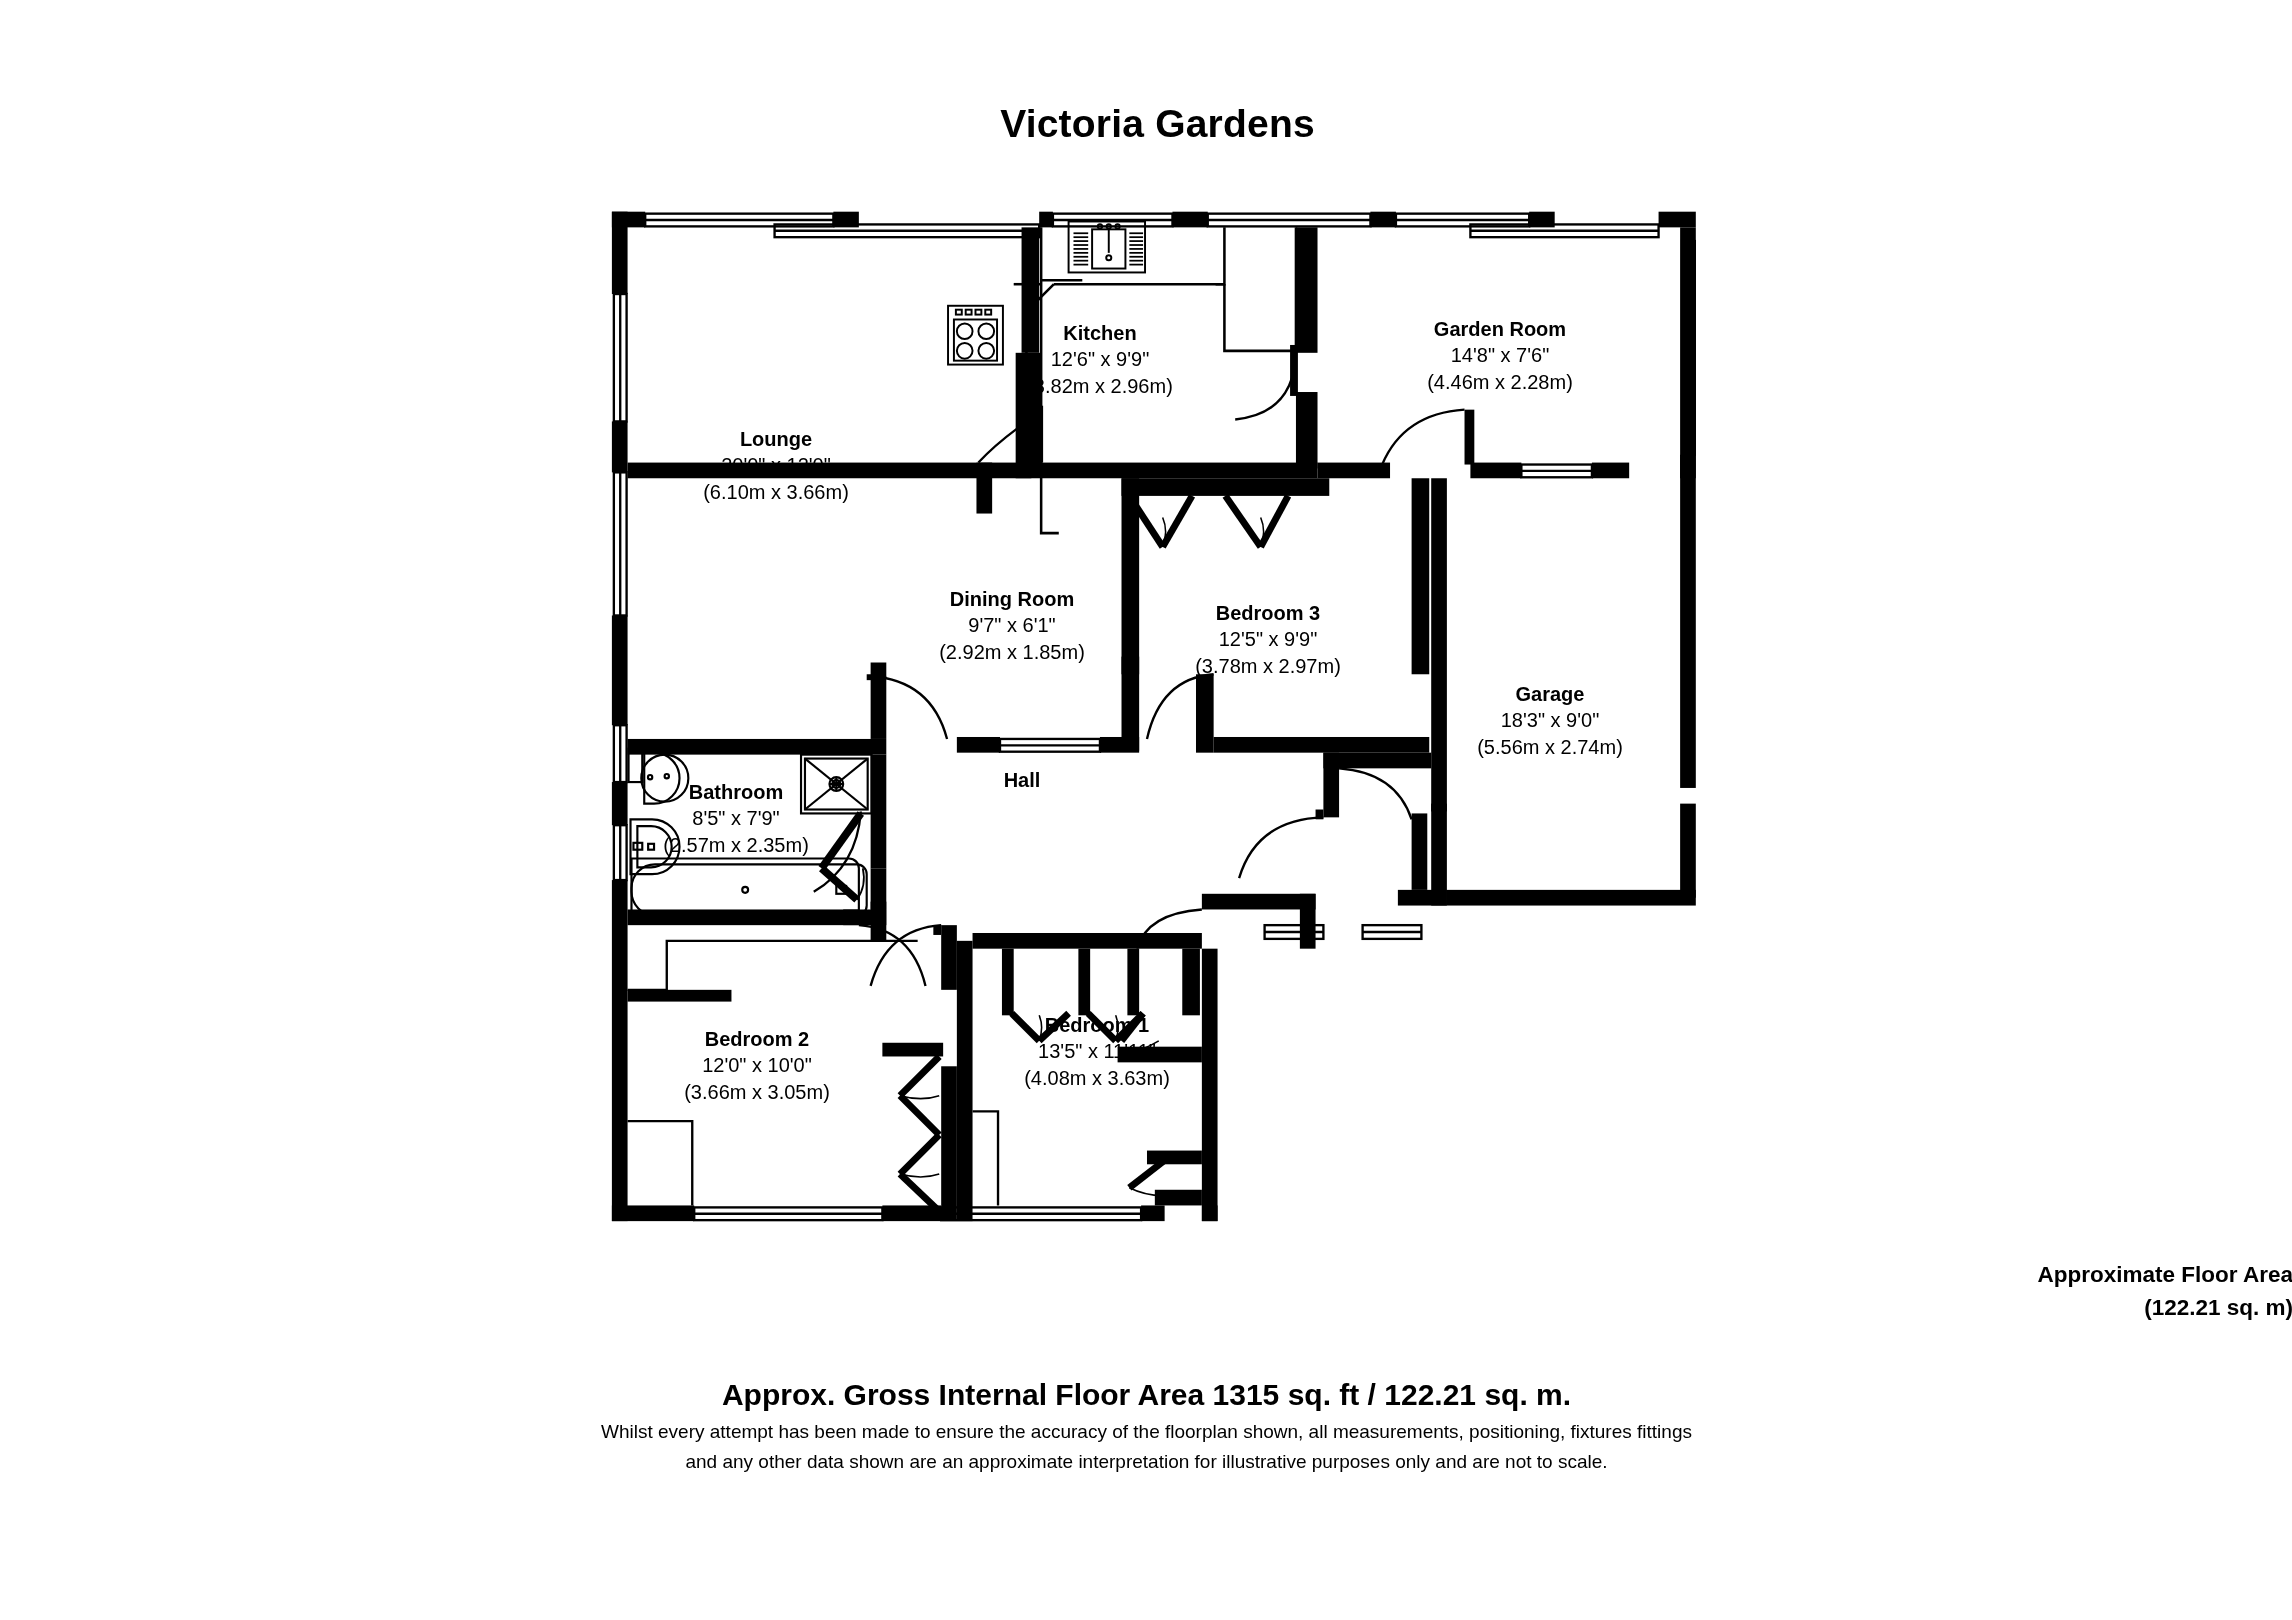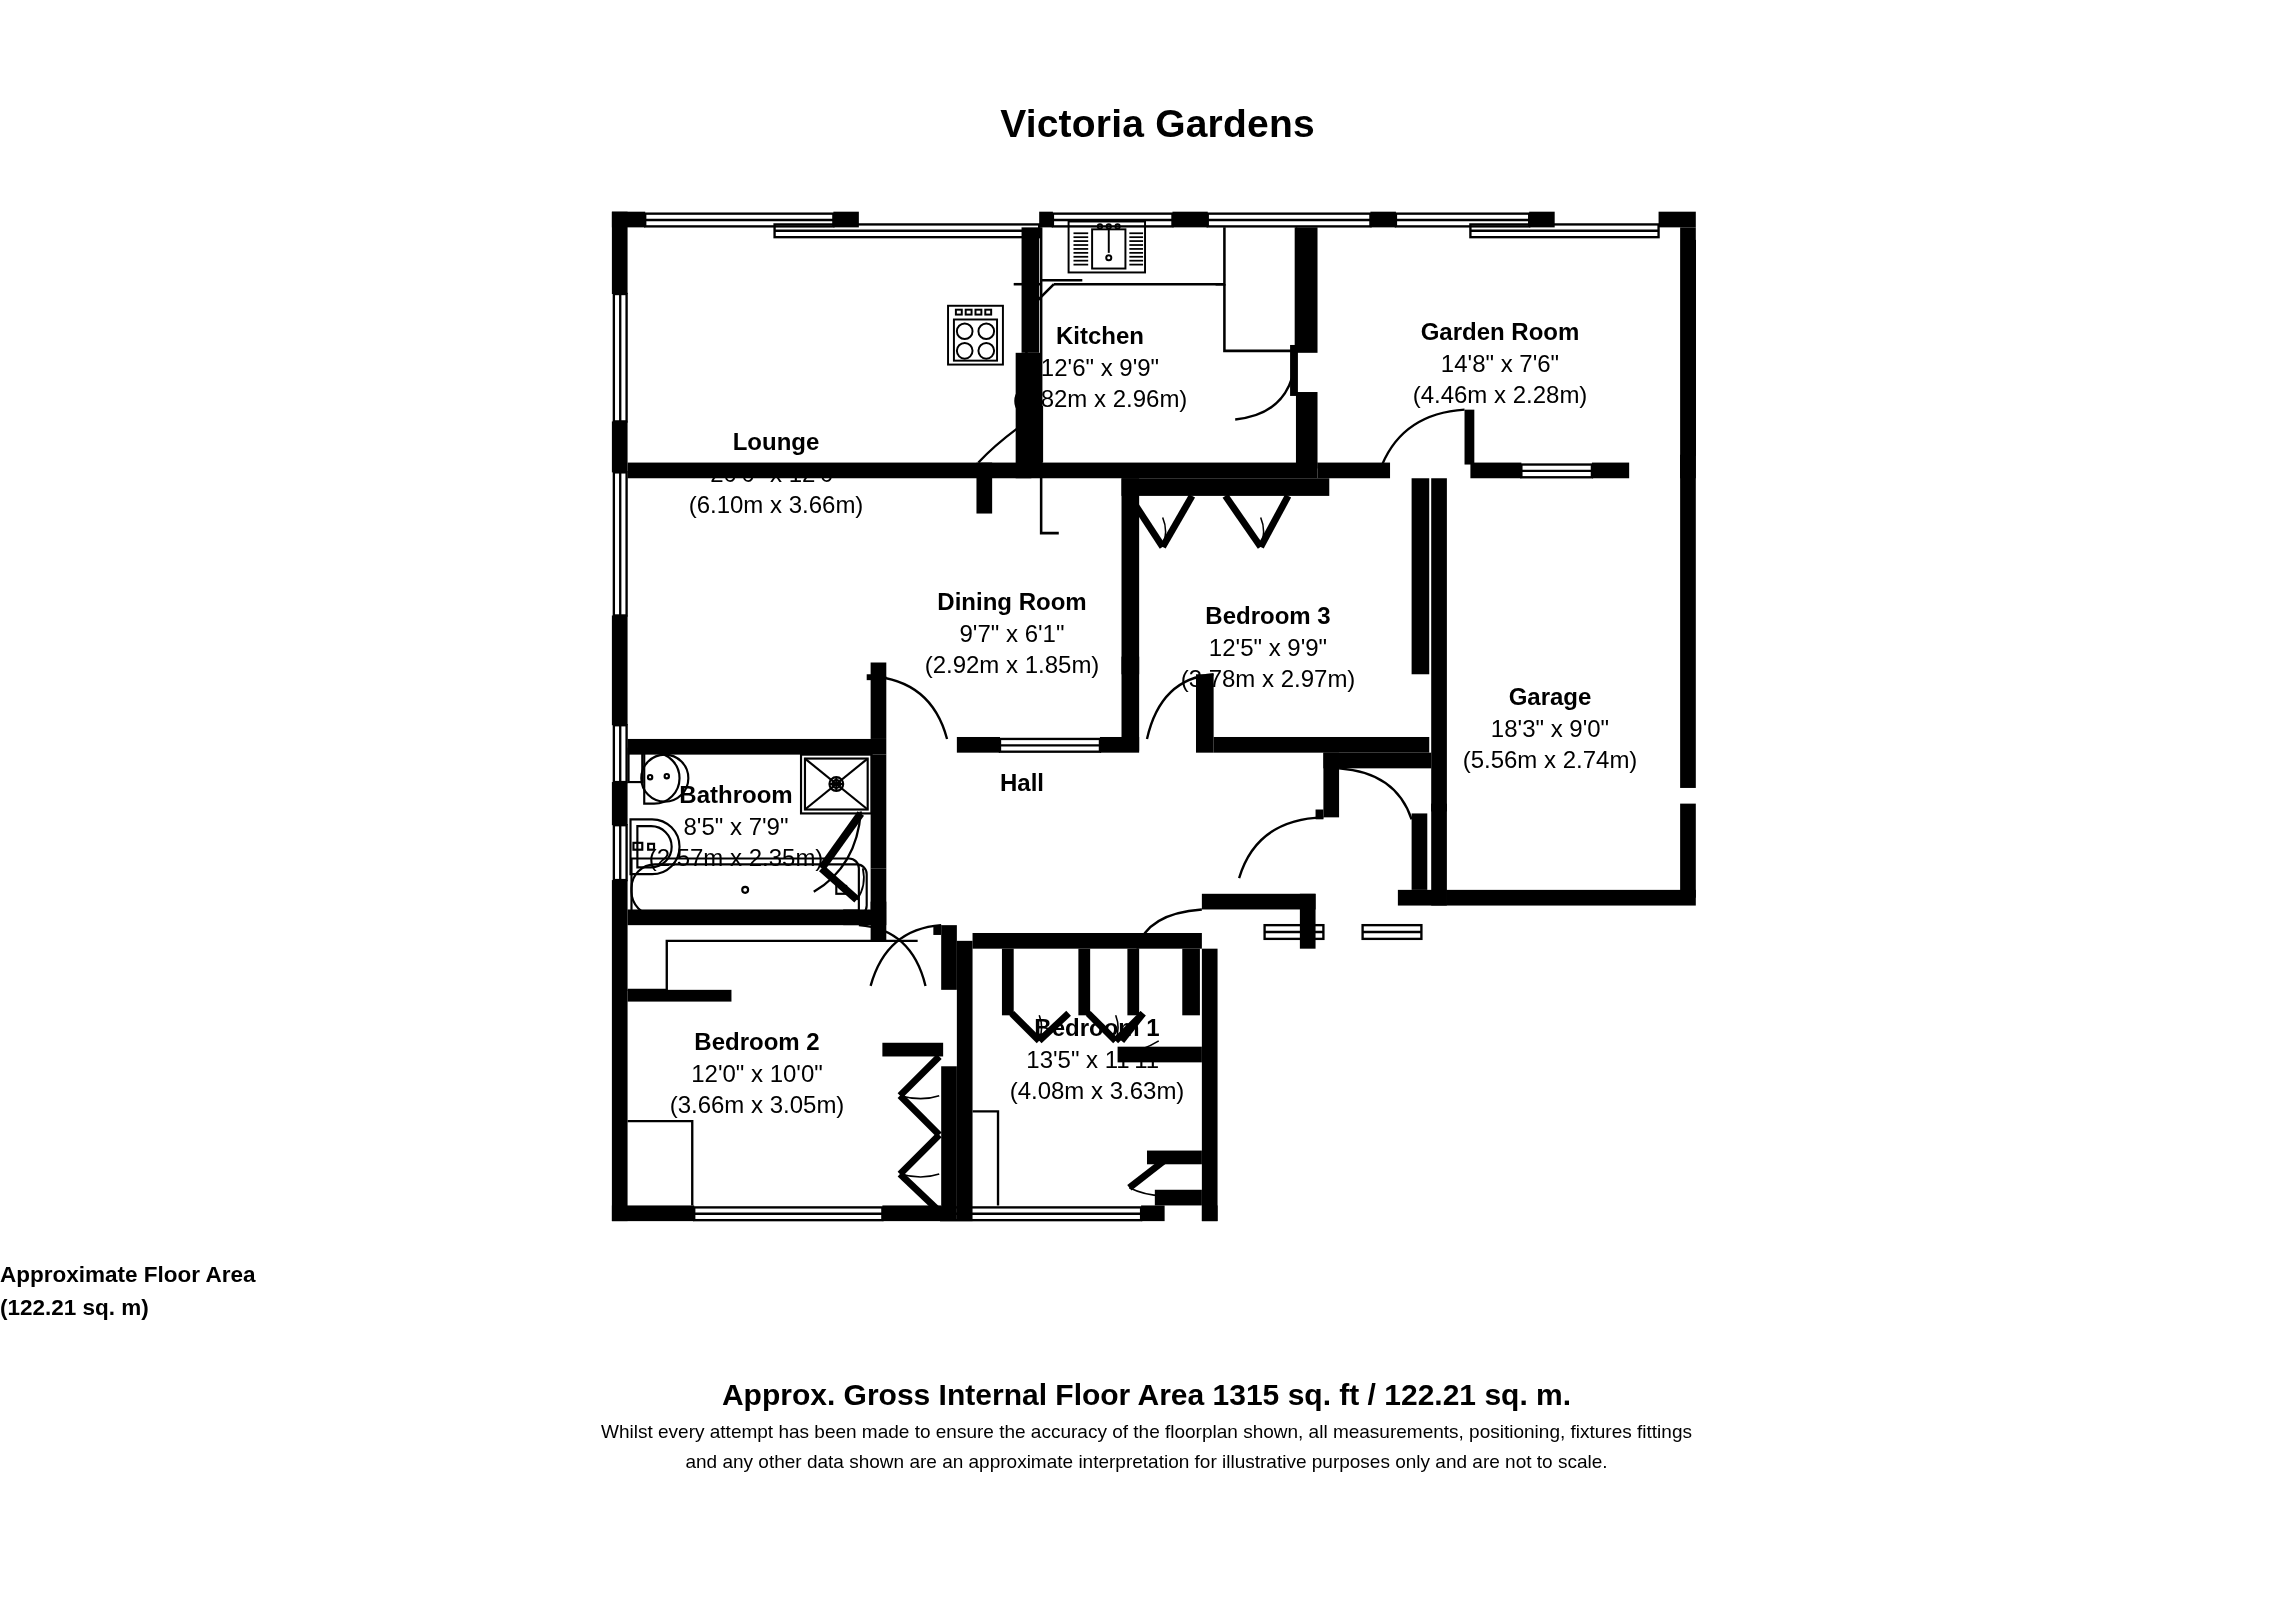--- a/index.html
+++ b/index.html
@@ -15,31 +15,31 @@
     text-align:center;
     font-size:39px;font-weight:bold;letter-spacing:0.2px;padding-left:22px;
   }
   #plan-wrap{
     position:absolute;left:0;top:0;width:2293px;height:1620px;
   }
   svg{display:block;}
   .room-label{
     position:absolute;
     text-align:center;
-    font-size:24px;
+    font-size:20px;
     line-height:1.32;
     font-weight:normal;
     white-space:nowrap;
     pointer-events:none;
   }
   .room-label .rname{font-weight:bold;display:block;}
   .room-label .rdim{display:block;}
   #area-block{
     position:absolute;left:0;right:0;top:1259px;
-    text-align:left;font-weight:bold;font-size:22.5px;line-height:1.45;
+    text-align:right;font-weight:bold;font-size:22.5px;line-height:1.45;
   }
   #area-block span{display:block;}
   #footer{
     position:absolute;left:0;right:0;top:1372px;text-align:center;
   }
   #footer .f-head{font-size:30px;font-weight:bold;line-height:1.5;}
   #footer .f-line{font-size:19px;line-height:1.6;}
 </style>
 </head>
 <body>

